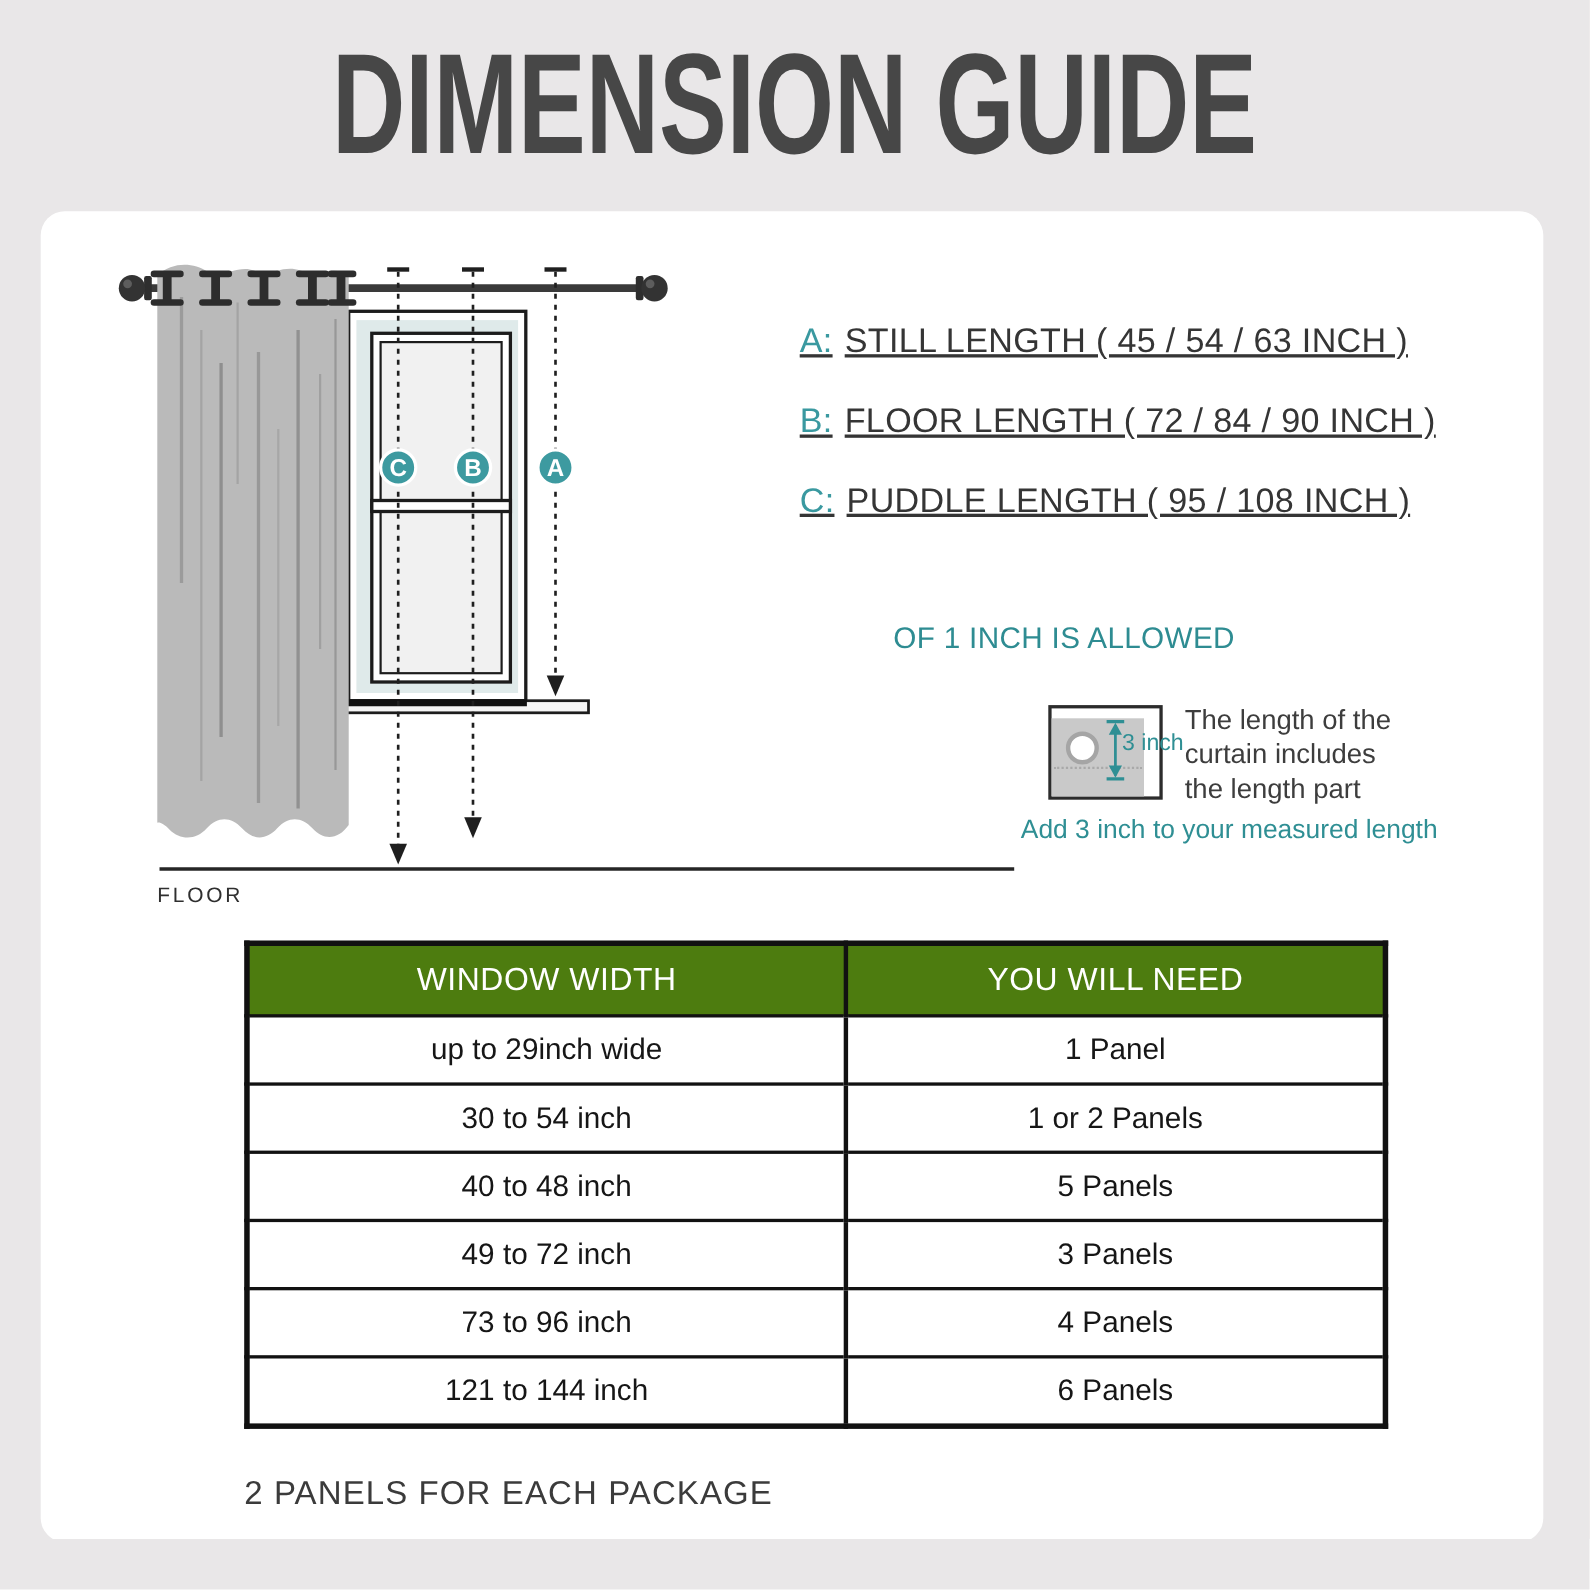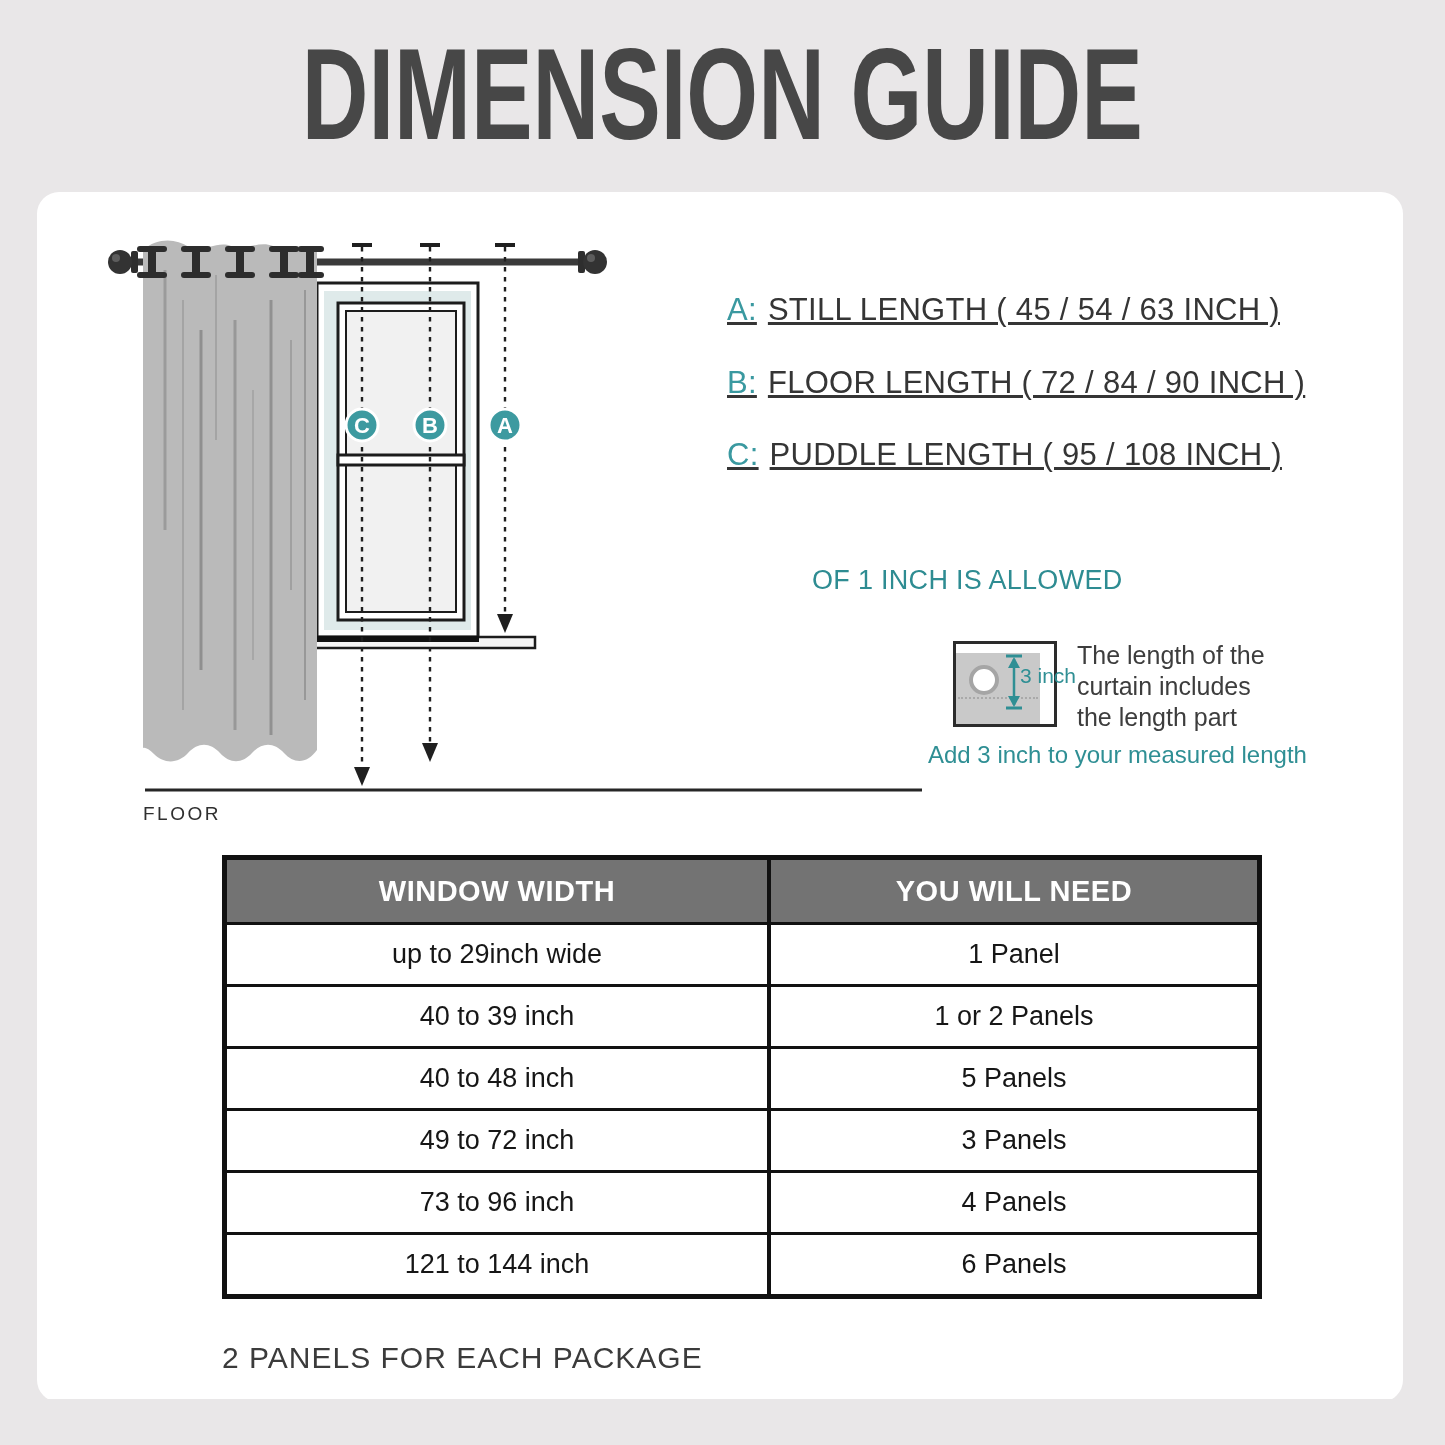--- a/index.html
+++ b/index.html
@@ -26,22 +26,22 @@
   .grom-dotted{position:absolute;left:2px;top:53px;width:80px;border-top:2px dotted #a9a9a9;}
   .grom-ring{position:absolute;left:13px;top:21px;width:30px;height:30px;
              border:4px solid #a5a5a5;border-radius:50%;background:#ffffff;box-sizing:border-box;}
   .grom-arrow{position:absolute;left:47px;top:10px;}
   .grom-label{font-size:21px;color:#2f8f94;}
   .grom-desc{font-size:25px;line-height:31px;color:#3d3d3d;}
   .grom-tip{font-size:24px;color:#2f8f94;}
   .size-table{position:absolute;left:222px;top:855px;width:1040px;
               border-collapse:collapse;table-layout:fixed;background:#ffffff;
               border:5px solid #111111;}
-  .size-table th{height:60px;background:#737373;color:#ffffff;font-size:29px;
-                 font-weight:bold;letter-spacing:0.5px;border:3px solid #111111;
+  .size-table th{height:60px;background:#4d7c0f;color:#ffffff;font-size:29px;
+                 font-weight:normal;letter-spacing:0.5px;border:3px solid #111111;
                  text-align:center;vertical-align:middle;}
   .size-table td{height:57px;font-size:27px;color:#161616;border:3px solid #111111;
                  text-align:center;vertical-align:middle;background:#ffffff;}
   .size-table th:first-child,.size-table td:first-child{border-right-width:4px;}
   .footer-note{font-size:30px;color:#3b3b3b;letter-spacing:1px;}
 </style>
 </head>
 <body>
 
 <div class="page">
@@ -178,21 +178,21 @@
         <th>WINDOW WIDTH</th>
         <th>YOU WILL NEED</th>
       </tr>
     </thead>
     <tbody>
       <tr>
         <td>up to 29inch wide</td>
         <td>1 Panel</td>
       </tr>
       <tr>
-        <td>40 to 39 inch</td>
+        <td>30 to 54 inch</td>
         <td>1 or 2 Panels</td>
       </tr>
       <tr>
         <td>40 to 48 inch</td>
         <td>5 Panels</td>
       </tr>
       <tr>
         <td>49 to 72 inch</td>
         <td>3 Panels</td>
       </tr>

